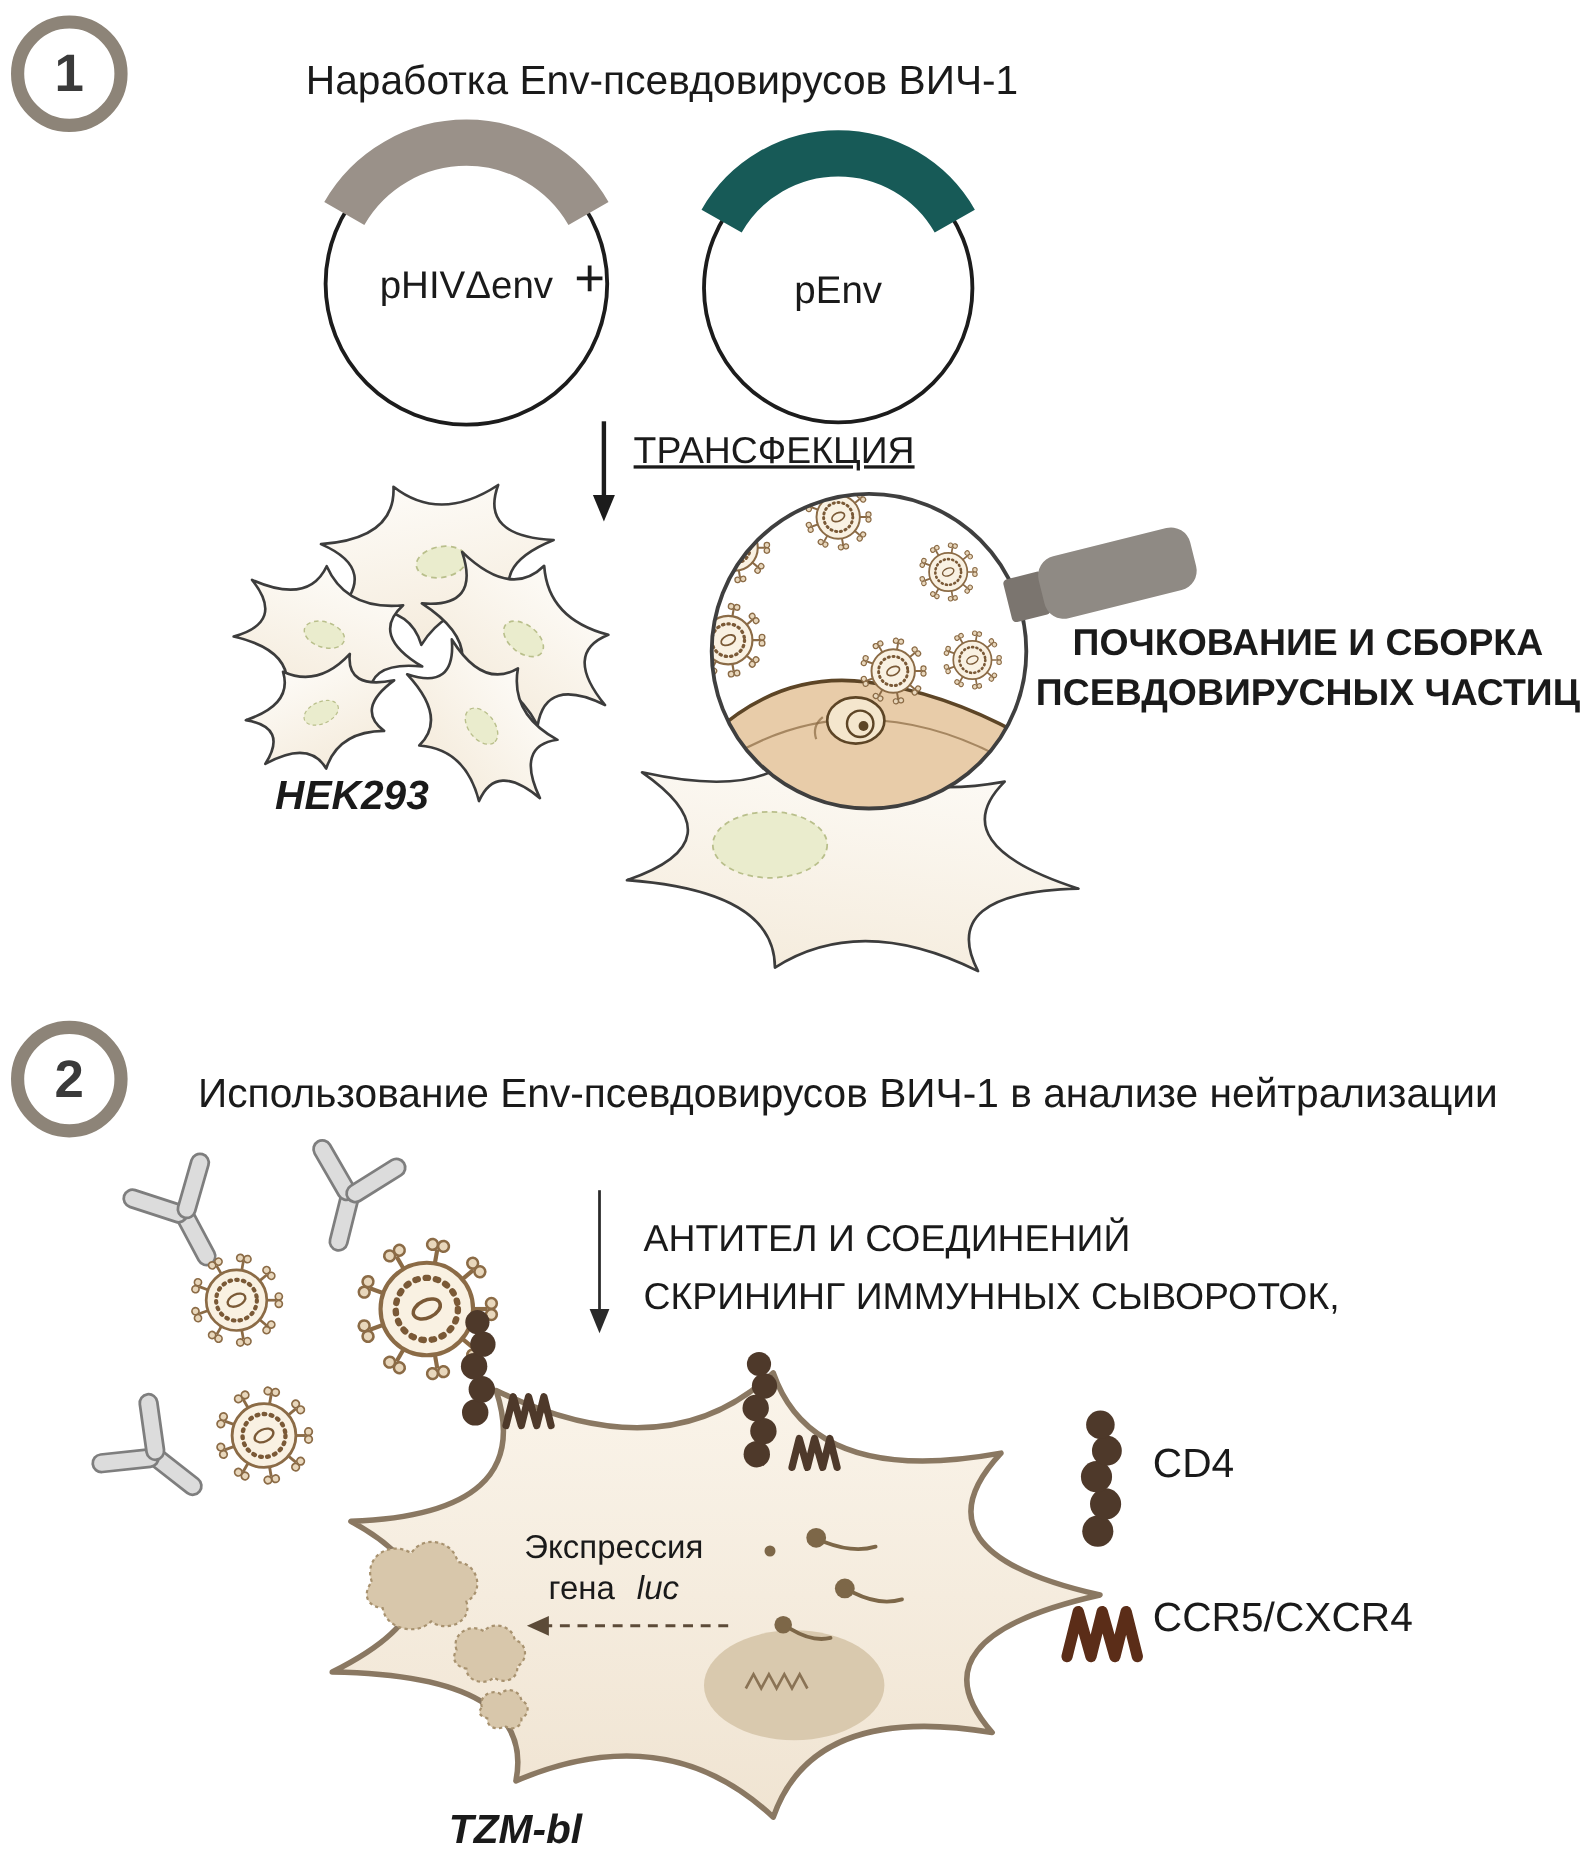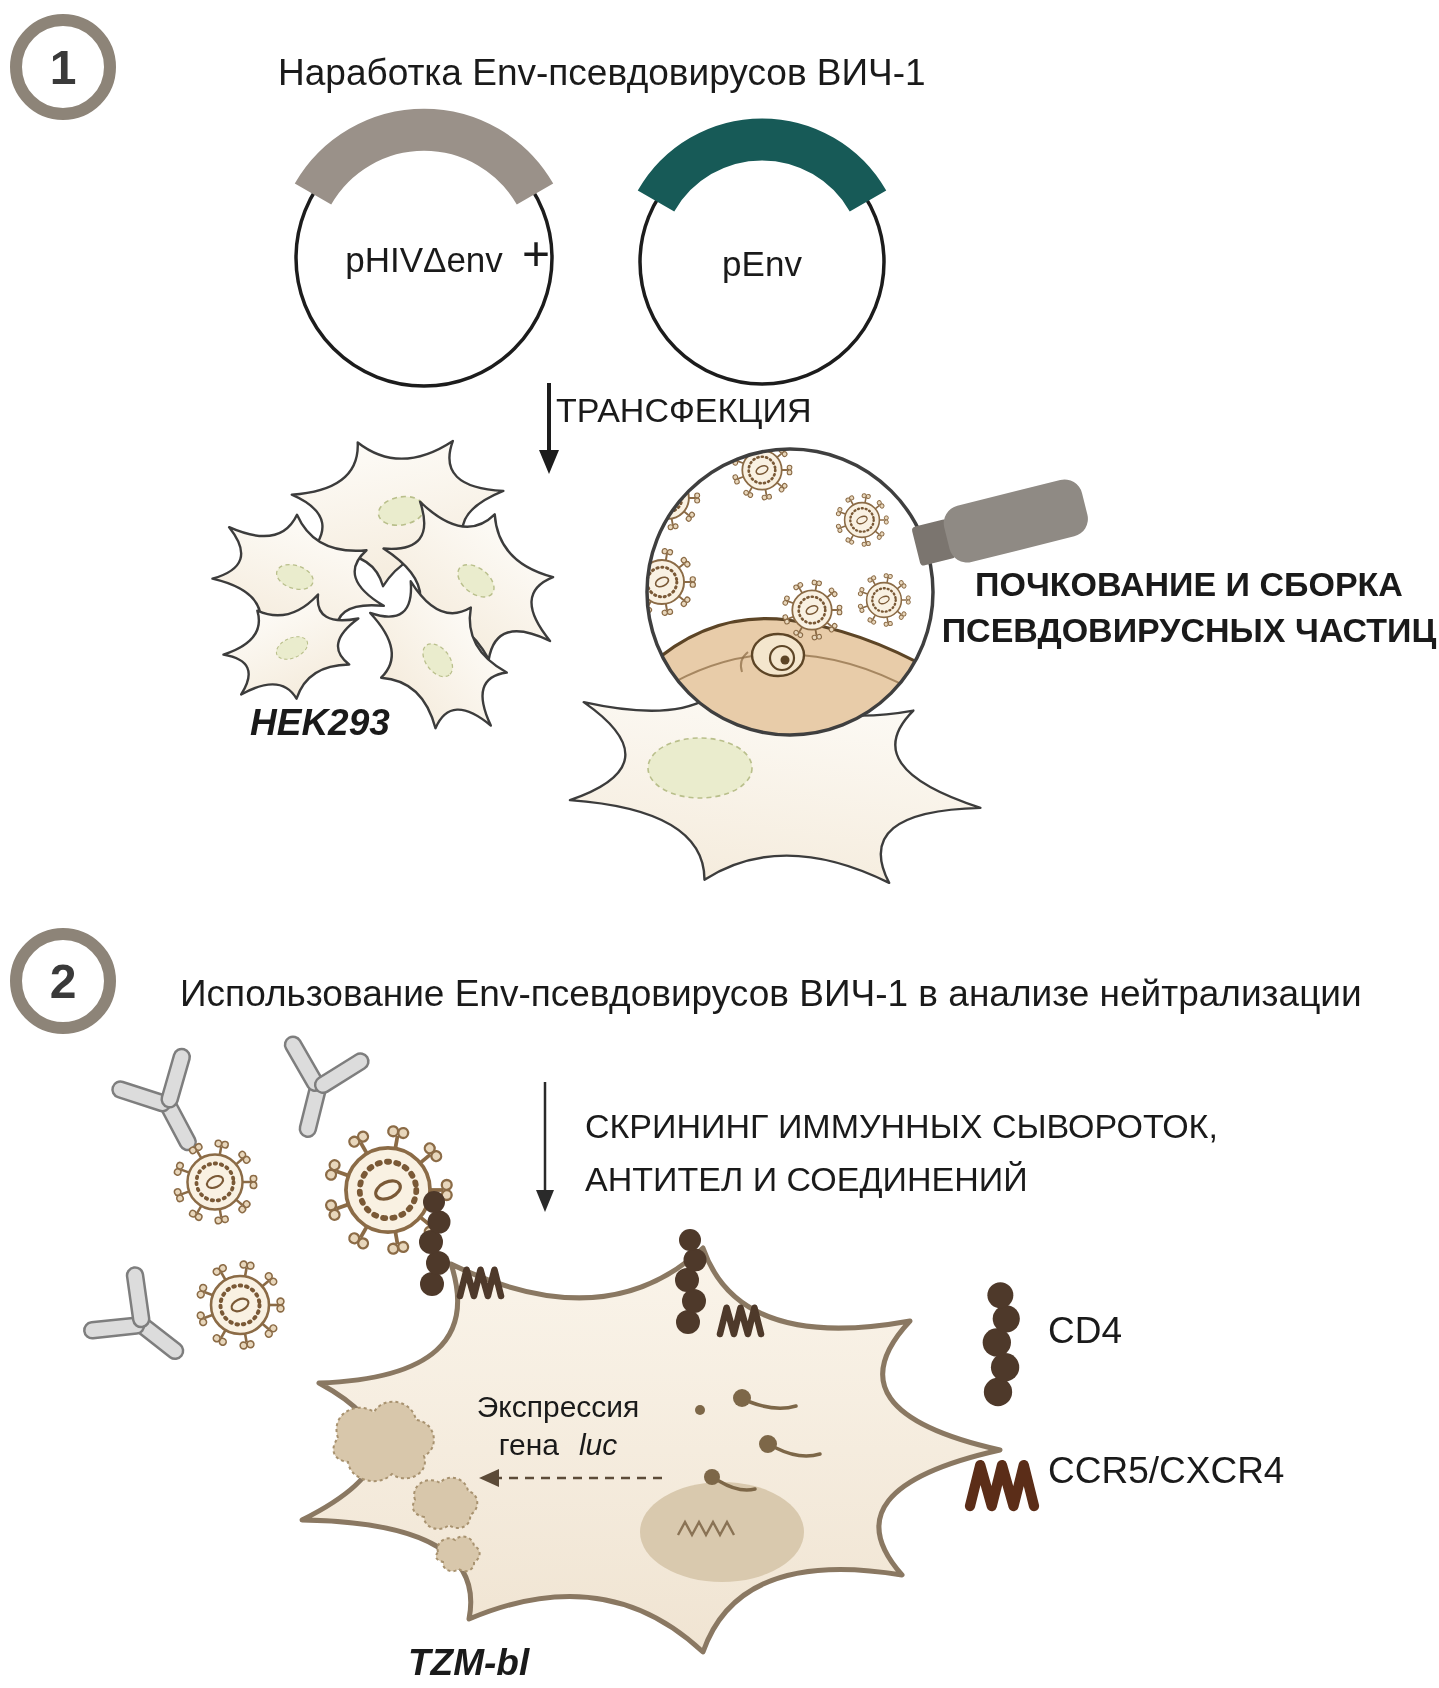--- a/index.html
+++ b/index.html
@@ -251,36 +251,36 @@
 
   <div class="step-circle" style="left:10px; top:14px;">
     <span>1</span>
   </div>
   <div class="label title" style="left:278px; top:52px;">Наработка Env-псевдовирусов ВИЧ-1</div>
 
   <div class="label plasmid-label" style="left:324px; top:240px; width:200px;">pHIVΔenv</div>
   <div class="label plus" style="left:522px; top:226px;">+</div>
   <div class="label plasmid-label" style="left:692px; top:244px; width:140px;">pEnv</div>
 
-  <div class="label caption" style="left:556px; top:388px;">ТРАНСФЕКЦИЯ</div>
+  <div class="label caption" style="left:576px; top:388px;text-decoration:underline;">ТРАНСФЕКЦИЯ</div>
   <div class="label cells-name" style="left:250px; top:702px;">HEK293</div>
 
   <div class="label caption center" style="left:940px; top:562px; width:498px;font-weight:bold;">
     <div>ПОЧКОВАНИЕ И СБОРКА</div>
     <div>ПСЕВДОВИРУСНЫХ ЧАСТИЦ</div>
   </div>
 
   <div class="step-circle" style="left:10px; top:928px;">
     <span>2</span>
   </div>
   <div class="label title" style="left:180px; top:973px;">Использование Env-псевдовирусов ВИЧ-1 в анализе нейтрализации</div>
 
   <div class="label caption" style="left:585px; top:1100px; line-height:1.55;">
+    <div>АНТИТЕЛ И СОЕДИНЕНИЙ</div>
     <div>СКРИНИНГ ИММУННЫХ СЫВОРОТОК,</div>
-    <div>АНТИТЕЛ И СОЕДИНЕНИЙ</div>
   </div>
 
   <div class="label expr center" style="left:468px; top:1388px; width:180px;">
     <div>Экспрессия</div>
     <div>
       <span>гена</span><span class="gene">luc</span>
     </div>
   </div>
 
   <div class="label cells-name" style="left:408px; top:1642px;">TZM-bl</div>

